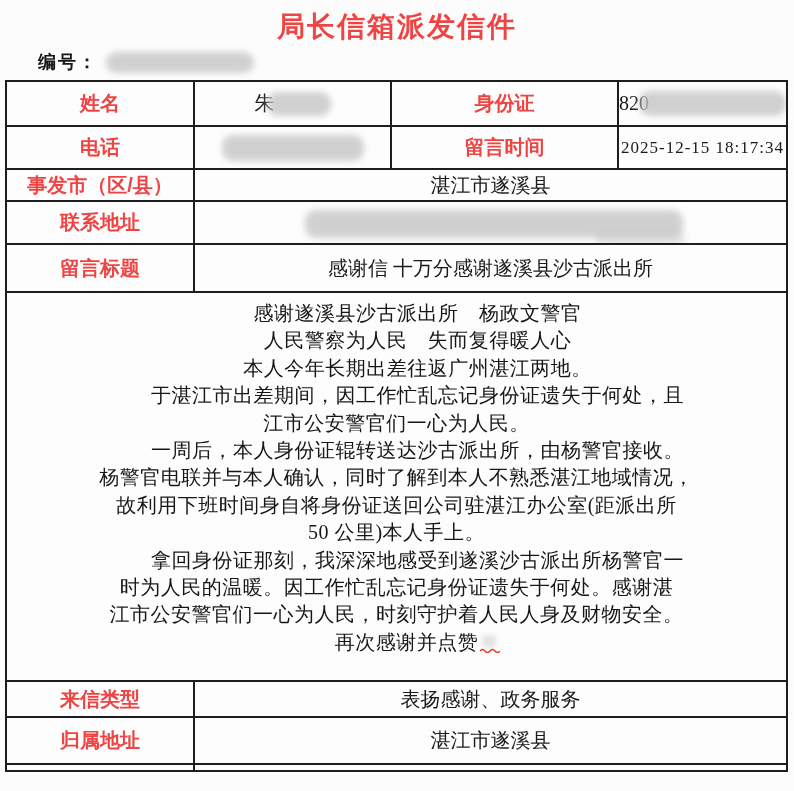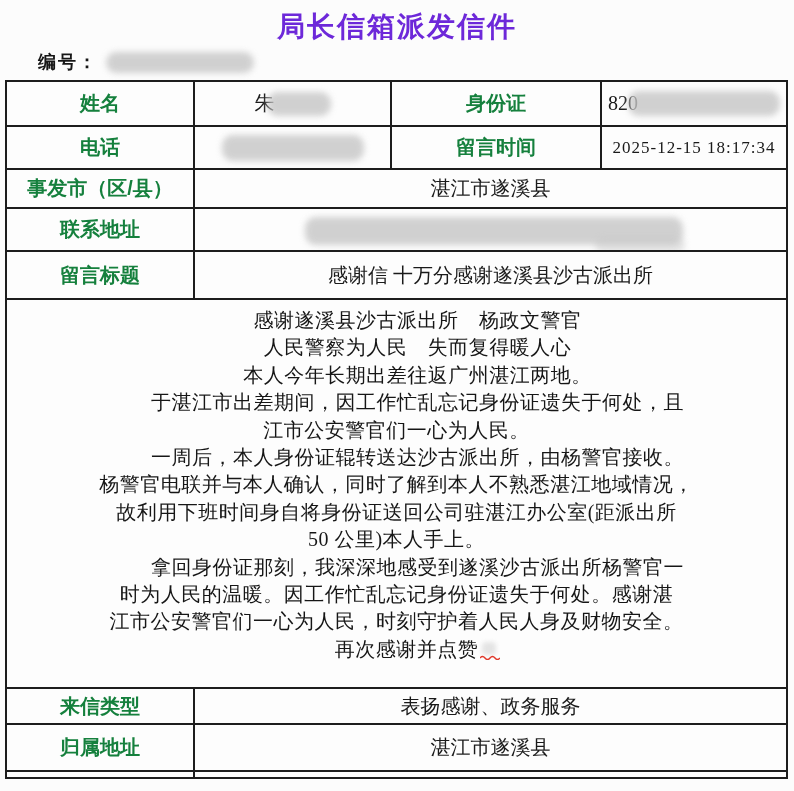--- a/index.html
+++ b/index.html
@@ -4,21 +4,21 @@
 <style>
   html,body { margin:0; padding:0; }
   .page {
     position:relative; width:794px; height:791px;
     background:#fcfcfc; color:#161616; overflow:hidden;
     font-family:"Liberation Serif","DejaVu Serif",serif;
   }
   .doc-title {
     position:absolute; top:8px; left:0; width:100%;
     text-align:center; font-family:"Liberation Sans","DejaVu Sans",sans-serif;
-    font-weight:bold; font-size:28px; letter-spacing:2px; color:#6d28d9;
+    font-weight:bold; font-size:28px; letter-spacing:2px; color:#ef4444;
   }
   .serial-line {
     position:absolute; top:50px; left:38px; height:24px;
     display:flex; align-items:center;
     font-family:"Liberation Sans","DejaVu Sans",sans-serif;
     font-weight:700; font-size:18px; letter-spacing:2px;
   }
   .blur {
     background:#c6c6c6; border-radius:11px; filter:blur(3px); opacity:.8;
   }
@@ -32,30 +32,30 @@
   .trow { display:flex; border-bottom:2px solid #1d1d1d; box-sizing:border-box; }
   .trow.last { border-bottom:none; }
   .cell {
     border-right:2px solid #1d1d1d; box-sizing:border-box;
     display:flex; align-items:center; justify-content:center;
     overflow:hidden;
   }
   .cell.end { border-right:none; }
   .c1 { width:188px; flex:0 0 auto; }
   .c2 { width:197px; flex:0 0 auto; }
-  .c3 { width:210px; flex:0 0 auto; }
+  .c3 { width:227px; flex:0 0 auto; }
   .cf { flex:1 1 auto; }
 
-  .h47{height:45px;} .h45{height:43px;} .h41{height:39px;}
+  .h47{height:45px;} .h45{height:43px;} .h41{height:32px;}
   .h50{height:48px;} .h391{height:389px;} .h38{height:36px;} .h49{height:47px;}
   .hpartial{height:5px;}
 
   .lbl {
     font-family:"Liberation Sans","DejaVu Sans",sans-serif;
-    font-weight:bold; font-size:20px; color:#15803d;
+    font-weight:bold; font-size:20px; color:#ef4444;
     text-align:right; white-space:pre-line; line-height:1.35;
   }
   .val { font-size:20px; color:#1a1a1a; }
   .ts  { font-size:17px; letter-spacing:1px; }
 
   .name-blur { width:64px; height:24px; margin-left:-8px; }
   .id-blur   { width:152px; height:25px; margin-left:-10px; }
   .phone-blur{ width:142px; height:26px; }
   .addr-wrap { position:relative; width:100%; height:100%; }
   .addr-blur { position:absolute; left:110px; top:8px; width:378px; height:28px; }

